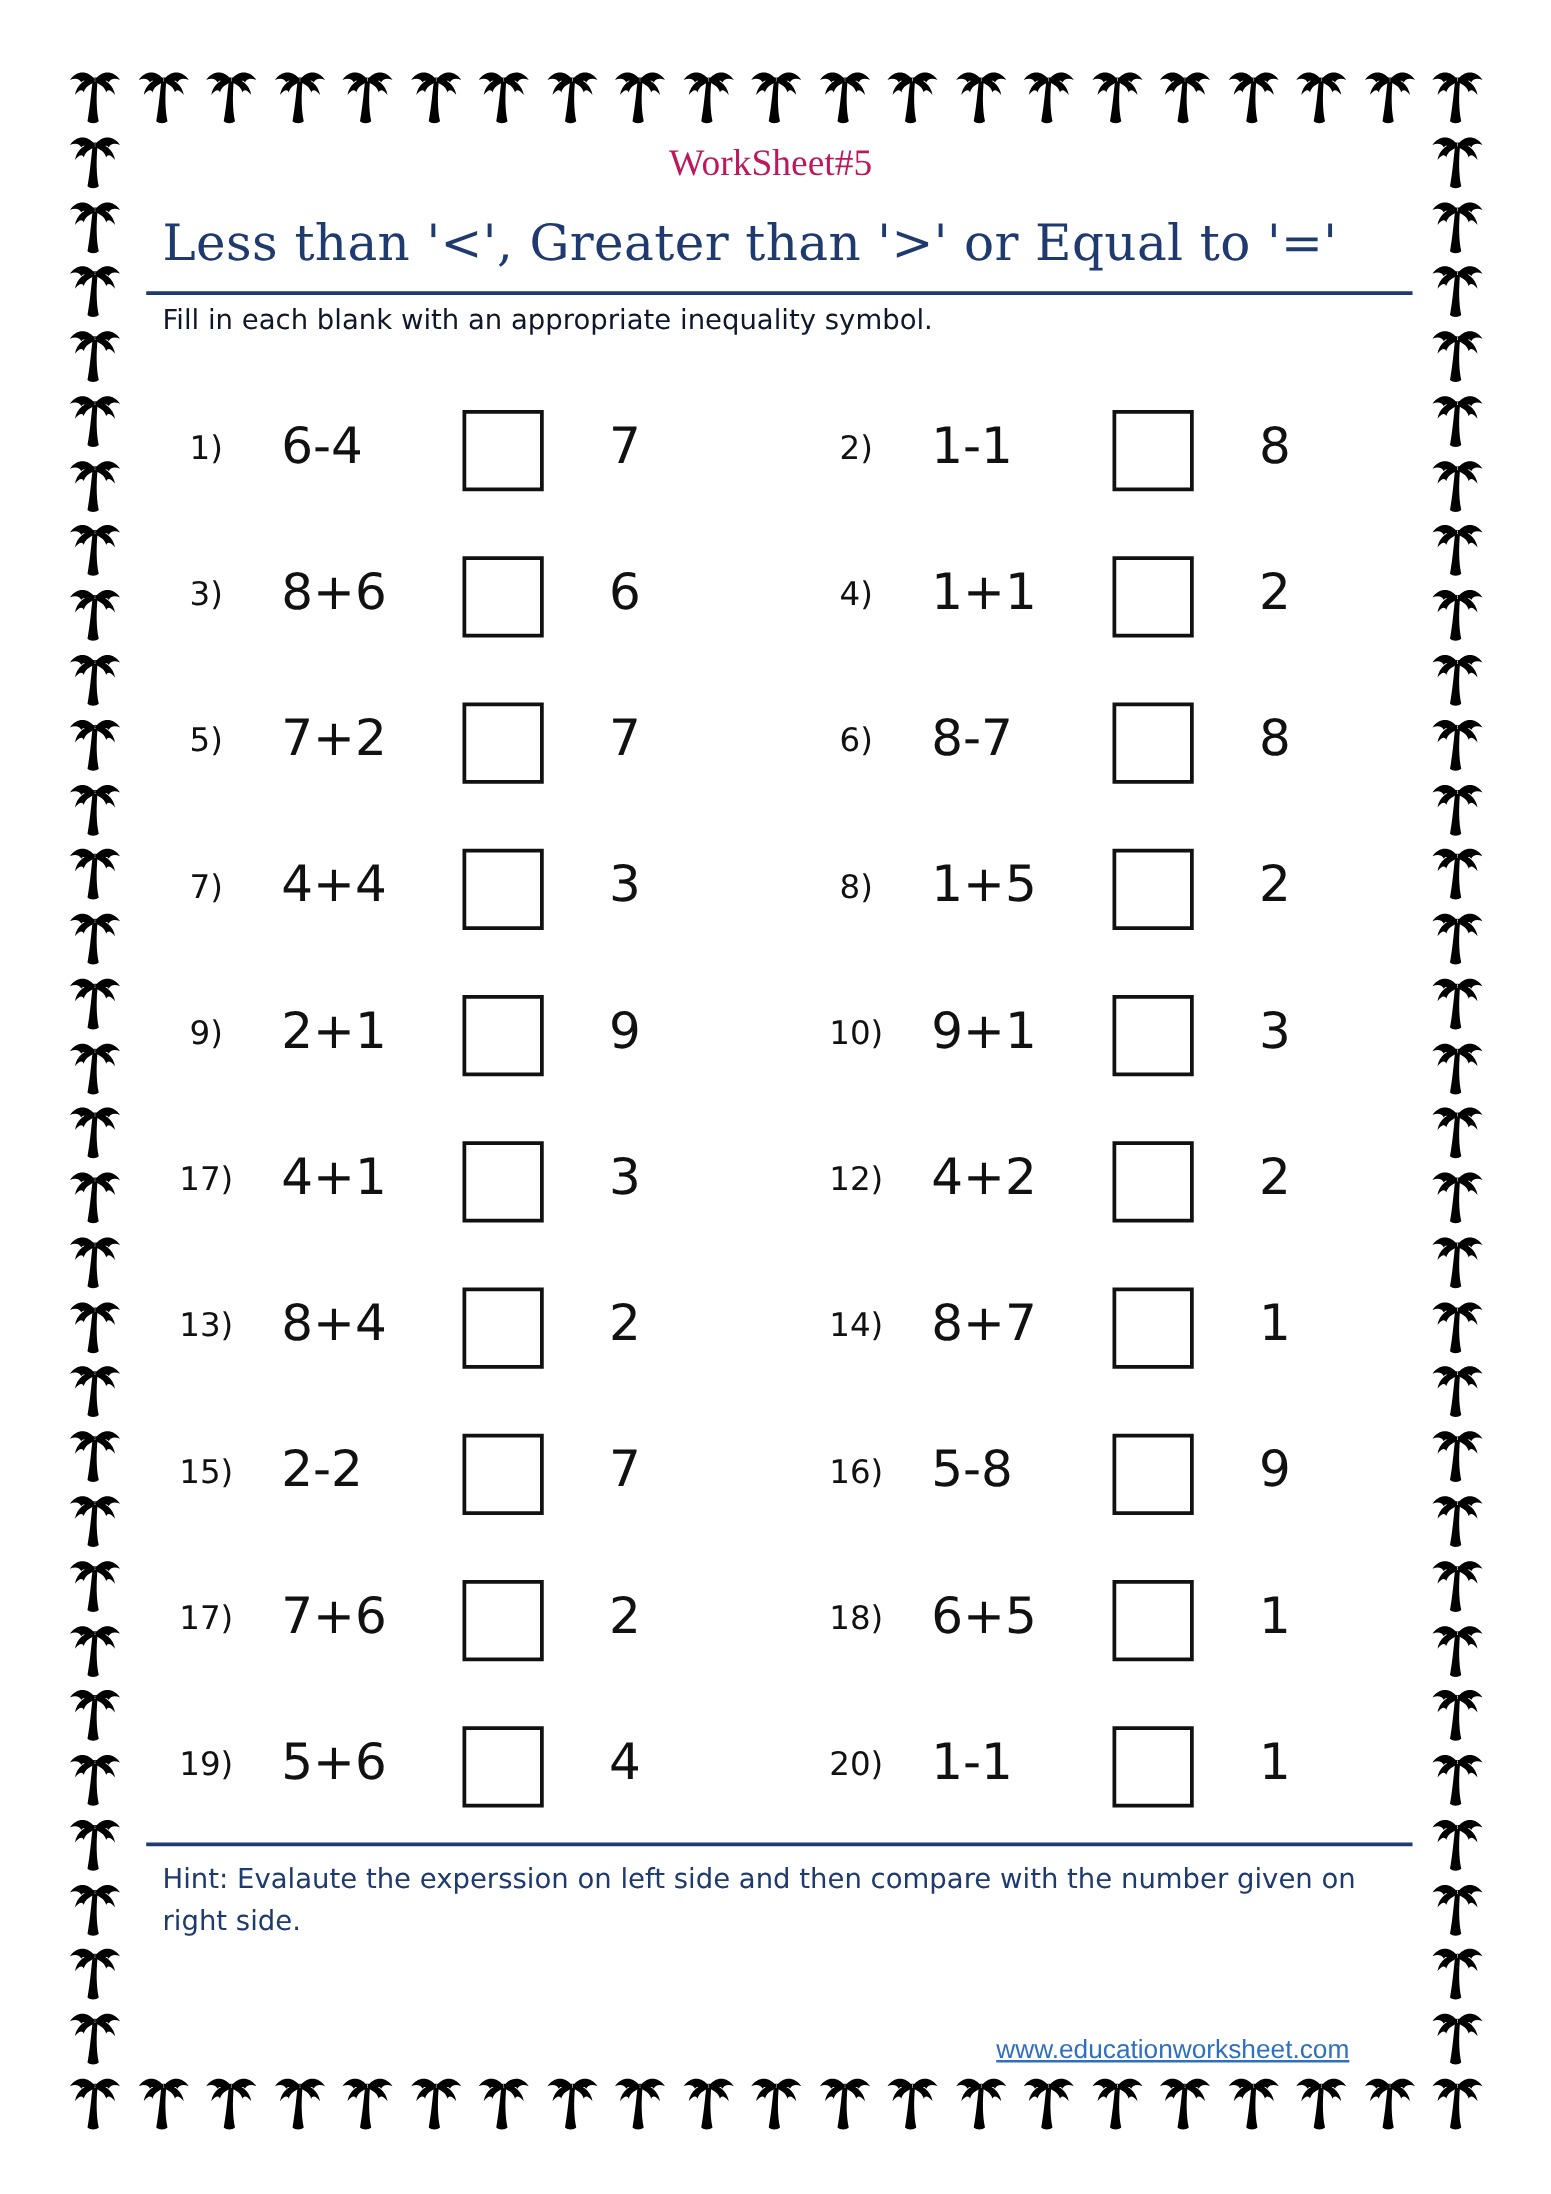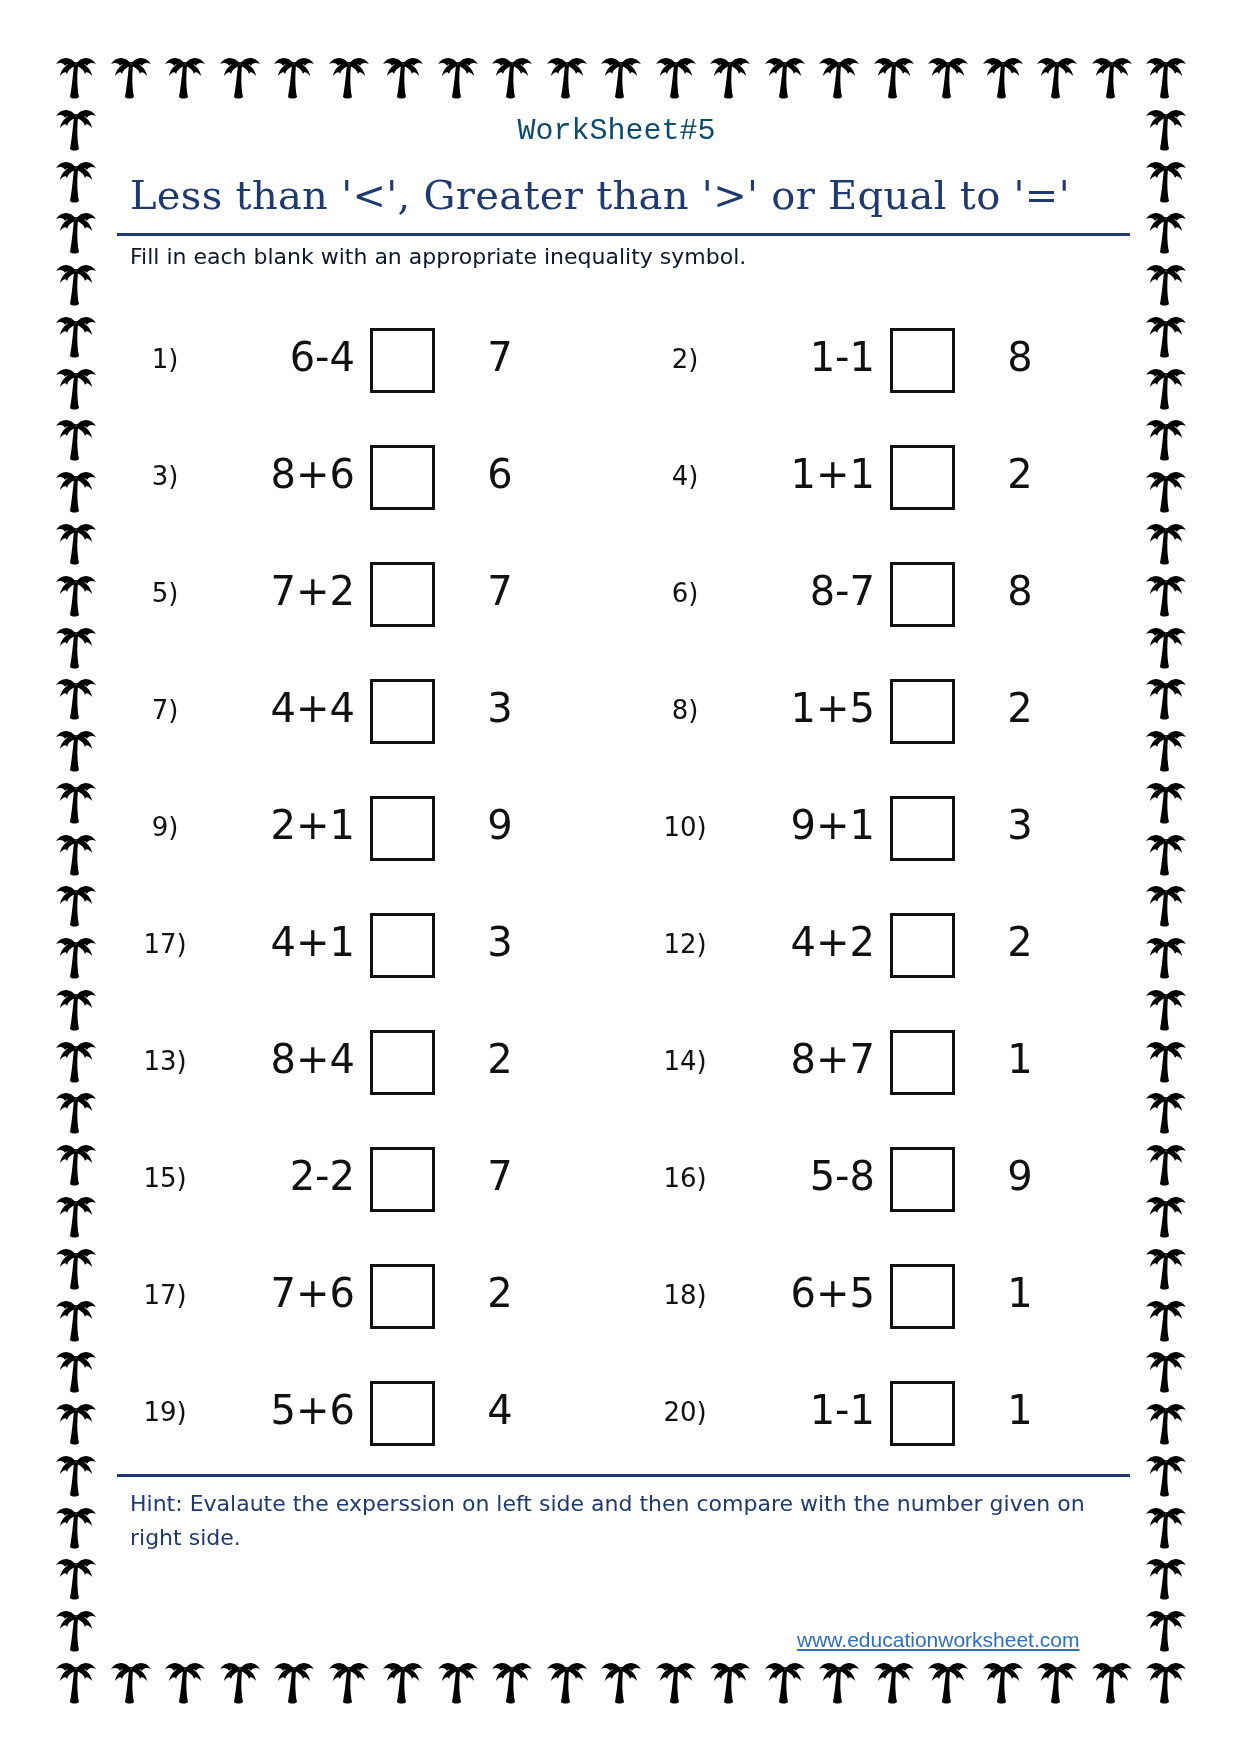--- a/index.html
+++ b/index.html
@@ -1,25 +1,25 @@
 <!DOCTYPE html>
 <html><head>
 <meta charset="utf-8">
 <style>
   html, body { margin:0; padding:0; background:#fff; }
   body { width:1241px; height:1755px; position:relative; overflow:hidden; font-family:"DejaVu Sans", sans-serif; }
   .palm { position:absolute; width:42px; height:48px; }
   .palm svg { width:100%; height:100%; display:block; }
-  .ws-title { position:absolute; left:0; width:1233px; top:114px; text-align:center; color:#0c4a6e; font-size:30px; font-family:Liberation Mono, monospace; }
+  .ws-title { position:absolute; left:0; width:1233px; top:114px; text-align:center; color:#be185d; font-size:30px; font-family:Liberation Serif, serif; }
   .main-title { position:absolute; left:130px; top:172px; color:#1f3a6e; font-size:40px; font-family:"DejaVu Serif", serif; white-space:nowrap; letter-spacing:0.3px; }
   .rule { position:absolute; left:117px; width:1013px; height:3px; background:#1f3a6e; }
   .instr { position:absolute; left:130px; top:244px; font-size:22px; color:#0f172a; font-family:"DejaVu Sans", sans-serif; }
   .q { position:absolute; height:64px; }
   .q .num { position:absolute; left:0; top:16px; font-size:26px; color:#111; width:70px; text-align:center; }
-  .q .expr { position:absolute; left:95px; top:6px; font-size:40px; color:#111; width:130px; text-align:right; }
+  .q .expr { position:absolute; left:95px; top:6px; font-size:40px; color:#111; width:130px; text-align:left; }
   .q .box { position:absolute; left:240px; top:0; width:59px; height:59px; border:3px solid #111; background:#fff; }
   .q .rhs { position:absolute; left:340px; top:6px; font-size:40px; color:#111; width:60px; text-align:center; }
   .hint { position:absolute; left:130px; top:1487px; width:1000px; font-size:22px; line-height:34px; color:#1f3a6e; font-family:"DejaVu Sans", sans-serif; }
   .link { position:absolute; left:797px; top:1628px; font-size:21px; color:#2f6fbf; text-decoration:underline; font-family:"Liberation Sans", sans-serif; }
 </style>
 </head>
 <body>
 
 <div id="border">
     <div class="palm" style="left: 55px; top: 52px;">

